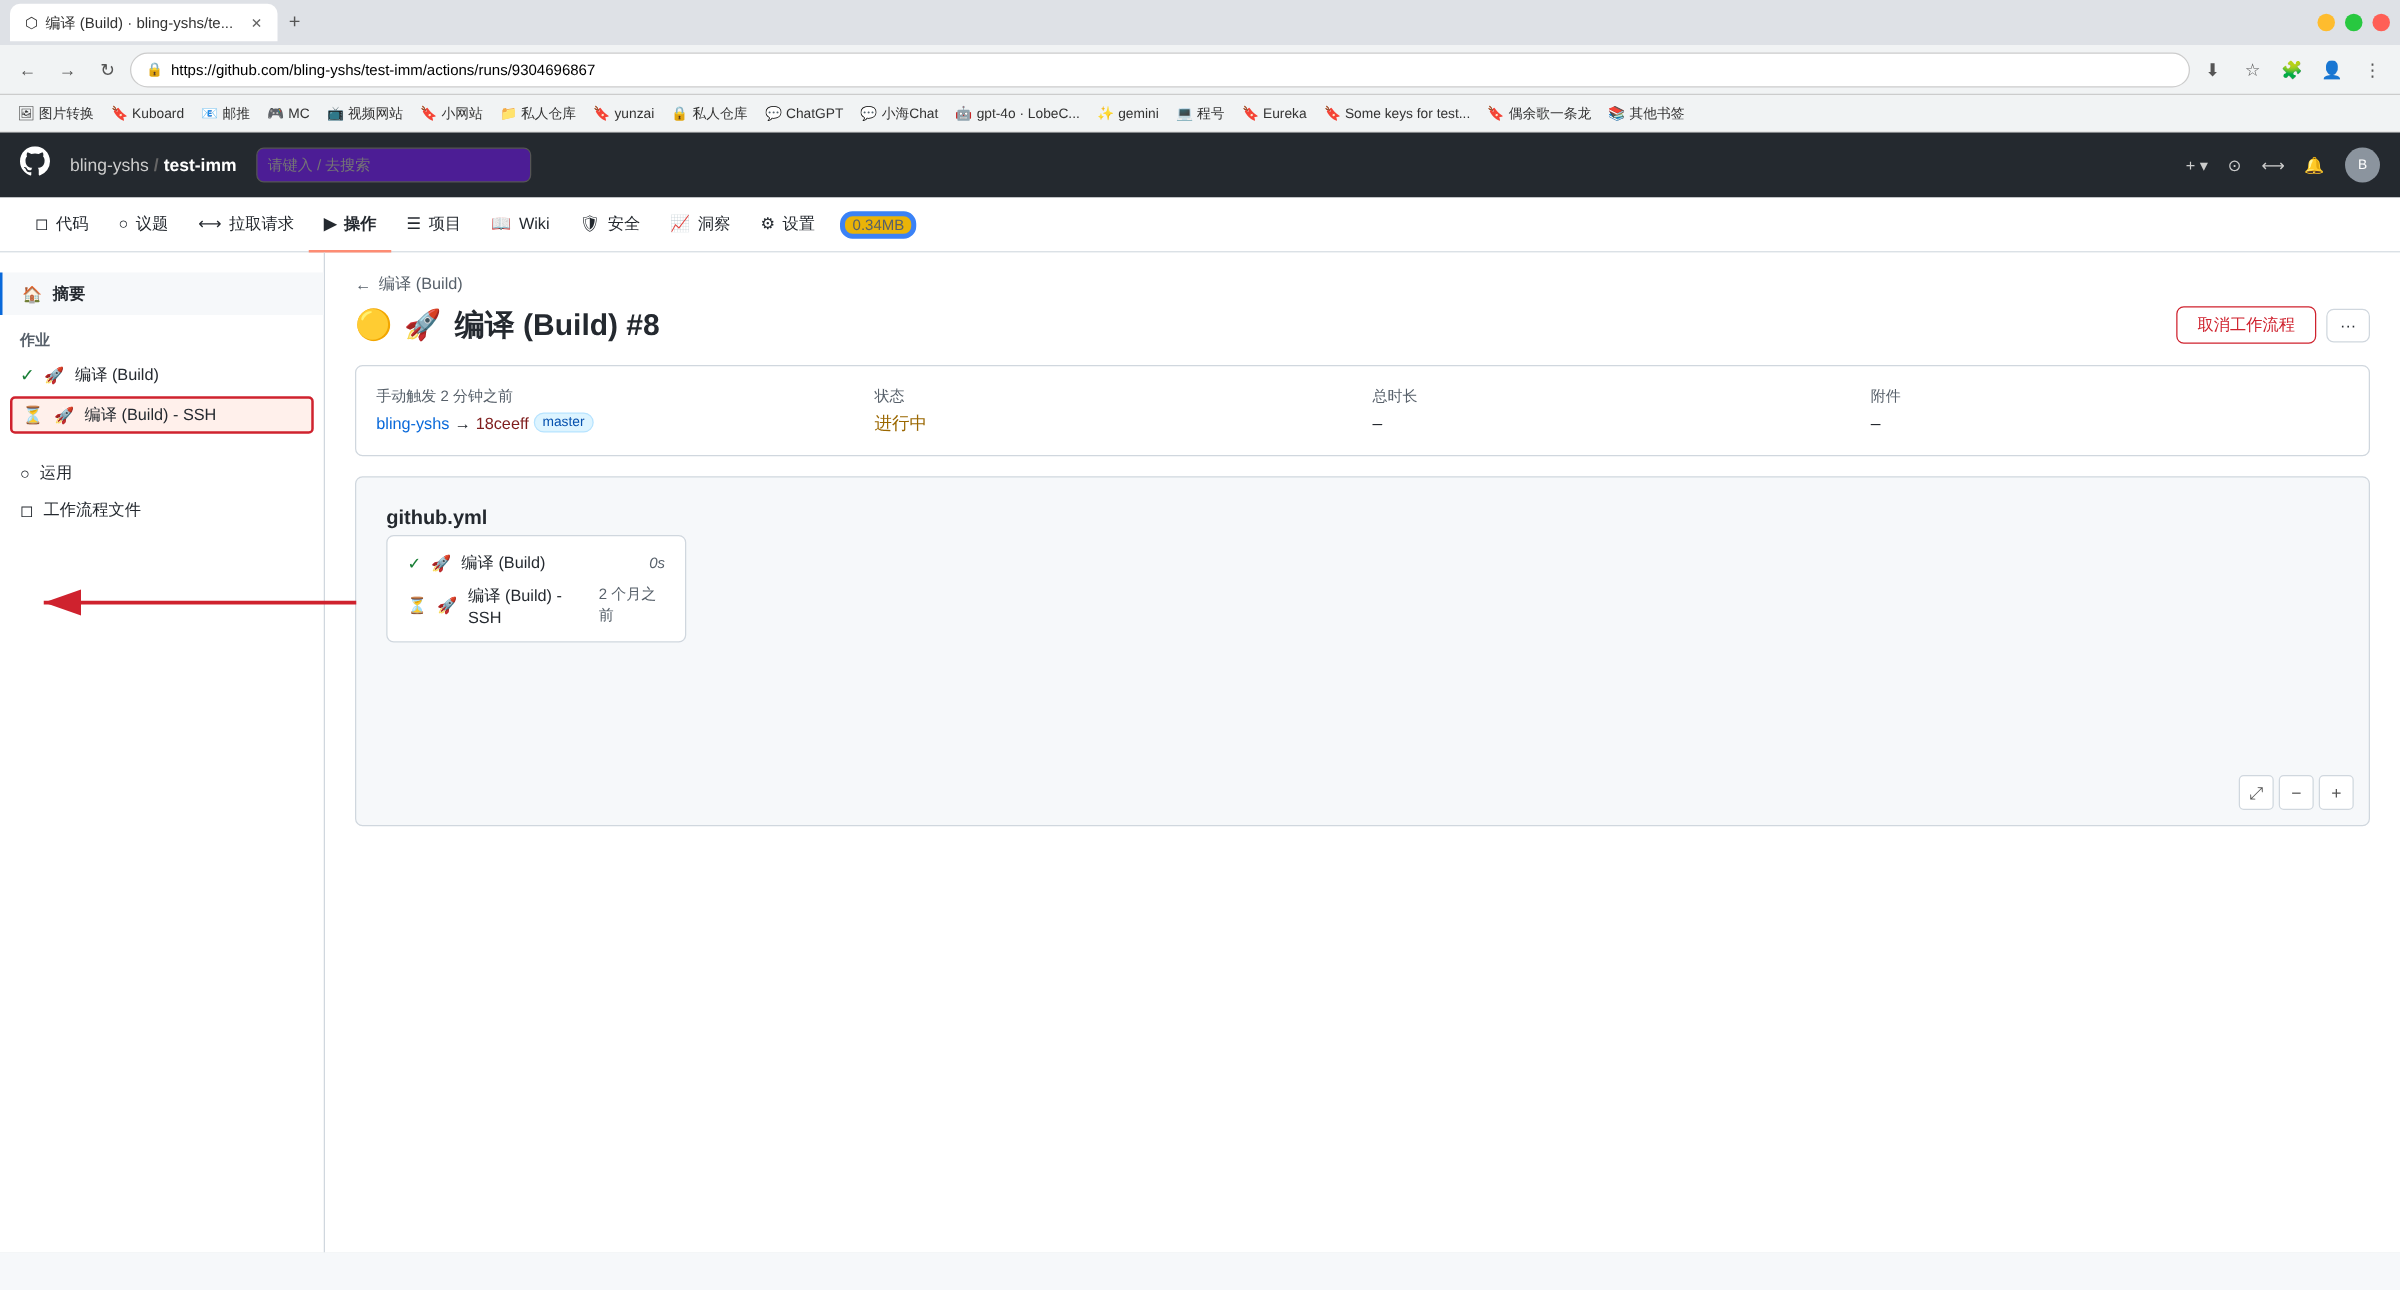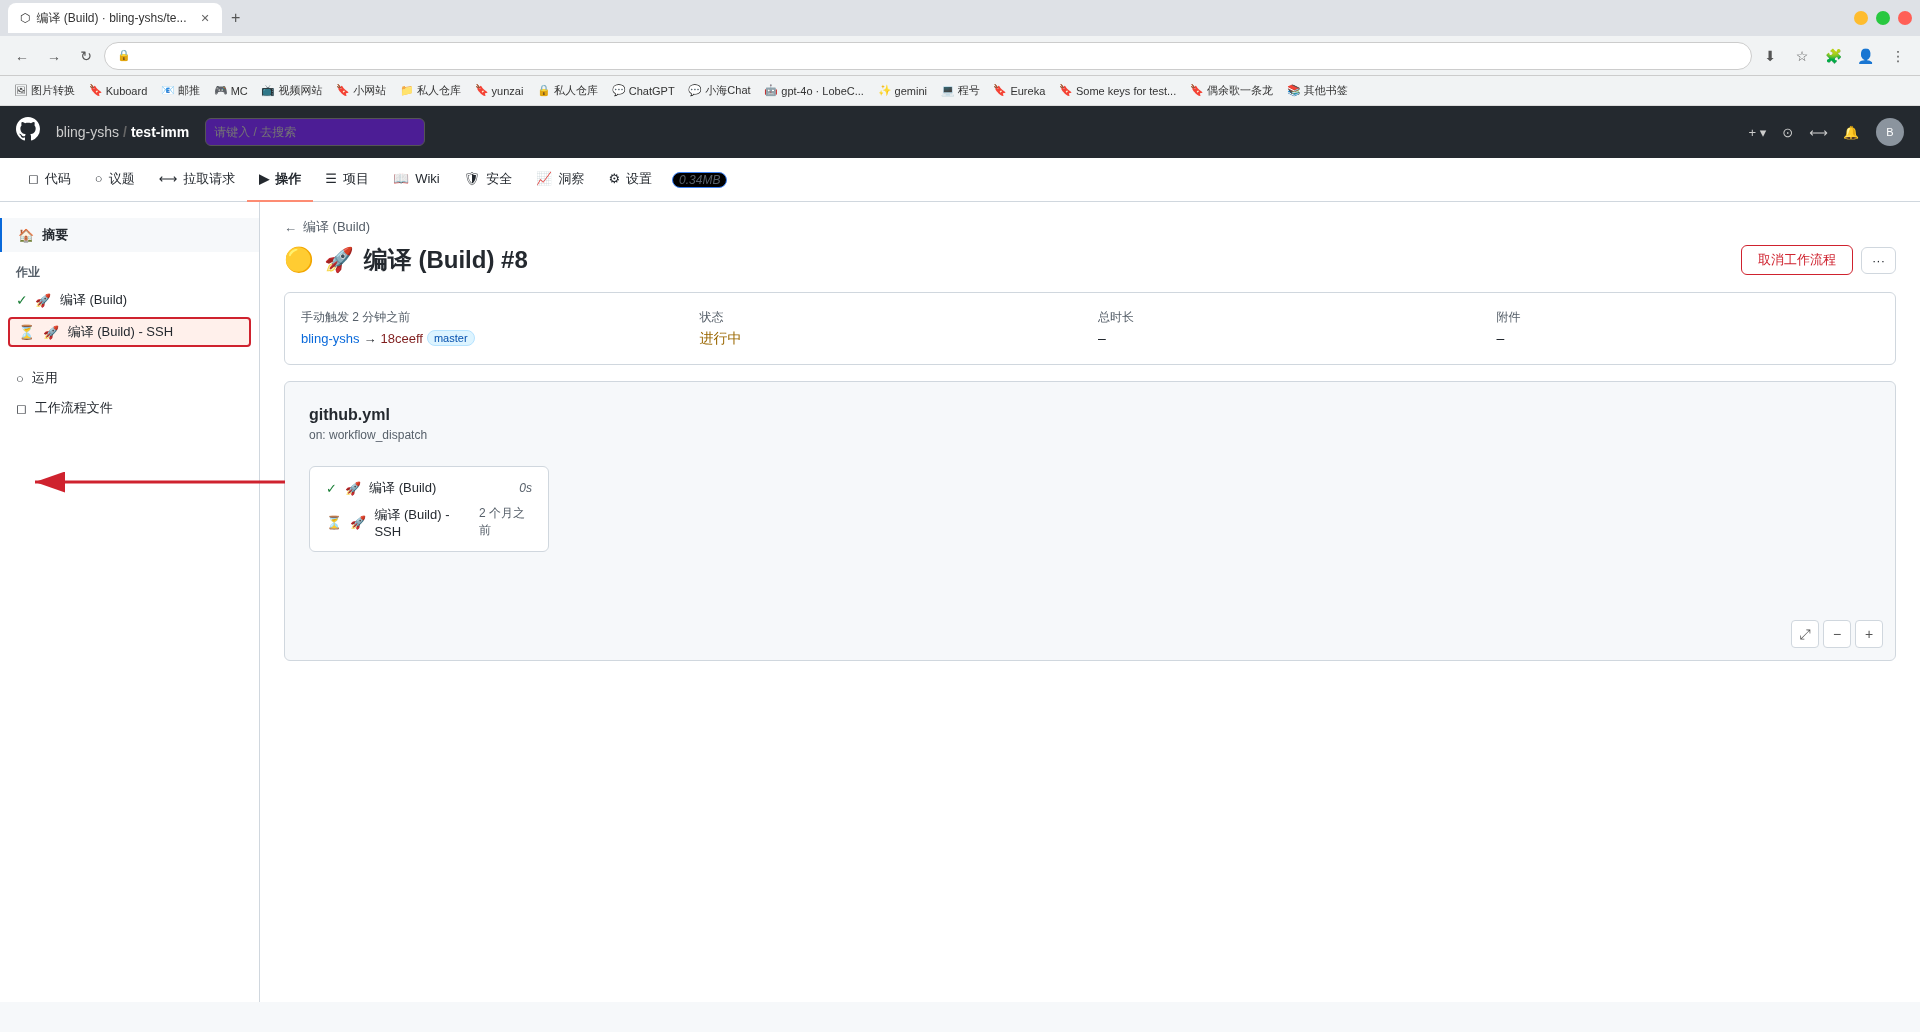--- a/index.html
+++ b/index.html
@@ -26,21 +26,21 @@
     .github-header { display: flex; align-items: center; height: 52px; background: #24292f; padding: 0 16px; gap: 16px; }
     .header-repo { color: #fff; font-size: 14px; font-weight: 600; display: flex; align-items: center; gap: 4px; }
     .header-search { flex: 1; max-width: 280px; }
     .header-search input { width: 100%; height: 28px; border: 1px solid #555; border-radius: 6px; background: #32383f; color: #ccc; padding: 0 8px; font-size: 12px; }
     .avatar { width: 28px; height: 28px; border-radius: 50%; background: #8b949e; display: flex; align-items: center; justify-content: center; font-size: 11px; color: #fff; cursor: pointer; }
 
     
     .repo-nav { display: flex; align-items: center; height: 44px; background: #fff; border-bottom: 1px solid #d0d7de; padding: 0 16px; gap: 0; }
     .repo-nav-item { display: flex; align-items: center; gap: 6px; padding: 0 12px; height: 44px; font-size: 13px; color: #24292f; cursor: pointer; border-bottom: 2px solid transparent; white-space: nowrap; }
     .repo-nav-item.active { border-bottom-color: #fd8c73; font-weight: 600; }
-    .repo-size { font-size: 12px; color: #57606a; background: #000000; border: 1px solid #3b82f6; border-radius: 10px; padding: 0 6px; font-style: italic; }
+    .repo-size { font-size: 12px; color: #57606a; background: #eab308; border: 4px solid #3b82f6; border-radius: 10px; padding: 0 6px; }
 
     
     .main-content { display: flex; min-height: 800px; background: #fff; }
 
     
     .sidebar { width: 260px; border-right: 1px solid #d0d7de; padding: 16px 0; flex-shrink: 0; }
     .sidebar-section-header { display: flex; align-items: center; gap: 8px; padding: 8px 16px; font-size: 13px; color: #24292f; cursor: pointer; border-left: 2px solid #0969da; background: #f6f8fa; font-weight: 600; }
     .sidebar-item { display: flex; align-items: center; gap: 8px; padding: 6px 16px; font-size: 13px; color: #24292f; cursor: pointer; }
     .sidebar-item.active { background: #fff0eb; border: 2px solid #cf222e; border-radius: 4px; margin: 2px 8px; padding: 4px 8px; }
     .sidebar-group-label { padding: 12px 16px 4px; font-size: 12px; color: #57606a; font-weight: 600; }
@@ -94,20 +94,21 @@
       <div style="width:14px;height:14px;background:#ff5f56;border-radius:50%;cursor:pointer;"></div>
     </div>
   </div>
 
   <div class="browser-nav">
     <button class="nav-btn">←</button>
     <button class="nav-btn">→</button>
     <button class="nav-btn">↻</button>
     <div class="address-bar">
       <span style="color:#666; font-size:11px;">🔒</span>
+      <input type="text" value="https://github.com/bling-yshs/test-imm/actions/runs/9304696867" style="">
     </div>
     <div class="nav-actions">
       <button class="nav-btn">⬇</button>
       <button class="nav-btn">☆</button>
       <button class="nav-btn">🧩</button>
       <button class="nav-btn">👤</button>
       <button class="nav-btn">⋮</button>
     </div>
   </div>
 
@@ -322,21 +323,20 @@
           </div>
           <div>
             <div class="run-info-label">附件</div>
             <div class="run-info-value">–</div>
           </div>
         </div>
       </div>
 
       <div class="workflow-area">
         <div class="workflow-filename">github.yml</div>
-        <div class="workflow-trigger">on: workflow_dispatch</div>
 
         <div class="workflow-jobs">
 
           <div class="workflow-job-card">
             <div class="workflow-job-item">
               <span style="color:#1a7f37;">✓</span>
               <span>🚀</span>
               <span>编译 (Build)</span>
               <span style="margin-left:auto; color:#57606a; font-size:12px;font-style:italic;">0s</span>
             </div>

